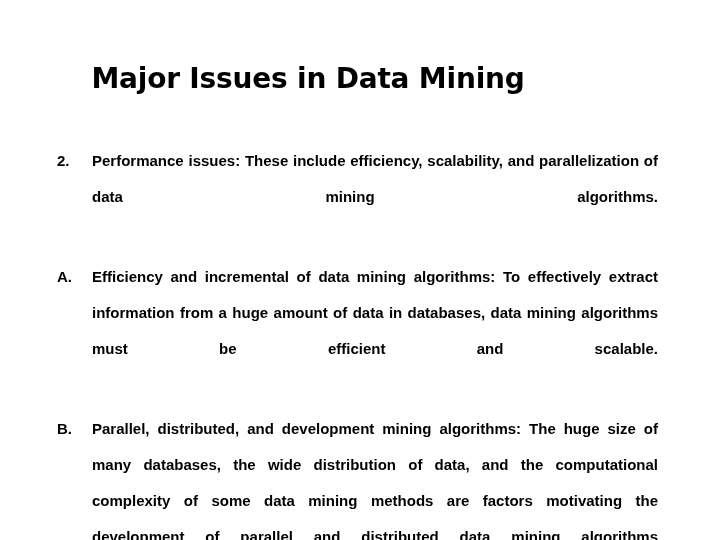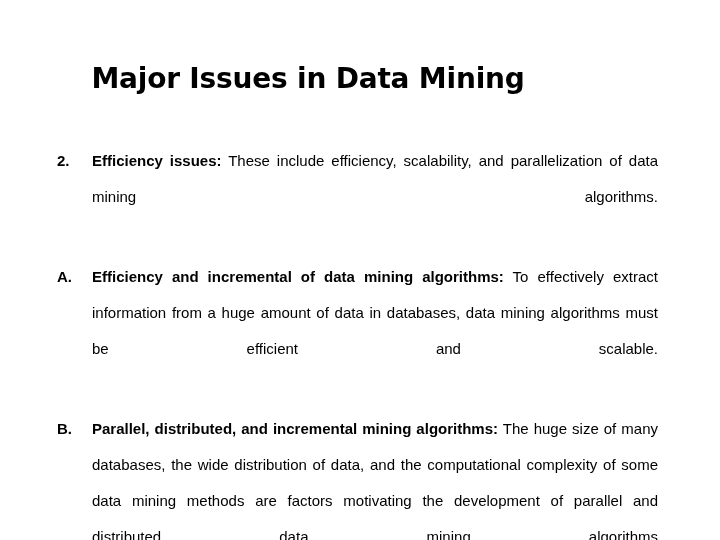--- a/index.html
+++ b/index.html
@@ -83,41 +83,41 @@
     content: "";
     display: inline-block;
     width: 100%;
   }
 
   .lead {
     font-weight: bold;
   }
 
   .rest {
-    font-weight: normal;
+    font-weight: bold;
   }
 </style>
 </head>
 <body>
 
 <div class="slide">
 
   <div class="slide-title">Major Issues in Data Mining</div>
 
   <div class="body-block">
 
     <div class="bullet">
       <span class="bullet-marker">2.</span>
-      <span class="bullet-text"><span class="lead">Efficiency issues:</span><span class="rest"> These include efficiency, scalability, and parallelization of data mining algorithms.</span></span>
+      <span class="bullet-text"><span class="lead">Performance issues:</span><span class="rest"> These include efficiency, scalability, and parallelization of data mining algorithms.</span></span>
     </div>
 
     <div class="bullet">
       <span class="bullet-marker">A.</span>
       <span class="bullet-text"><span class="lead">Efficiency and incremental of data mining algorithms:</span><span class="rest"> To effectively extract information from a huge amount of data in databases, data mining algorithms must be efficient and scalable.</span></span>
     </div>
 
     <div class="bullet">
       <span class="bullet-marker">B.</span>
-      <span class="bullet-text"><span class="lead">Parallel, distributed, and incremental mining algorithms:</span><span class="rest"> The huge size of many databases, the wide distribution of data, and the computational complexity of some data mining methods are factors motivating the development of parallel and distributed data mining algorithms</span></span>
+      <span class="bullet-text"><span class="lead">Parallel, distributed, and development mining algorithms:</span><span class="rest"> The huge size of many databases, the wide distribution of data, and the computational complexity of some data mining methods are factors motivating the development of parallel and distributed data mining algorithms</span></span>
     </div>
 
   </div>
 </div>
 
 </body></html>

